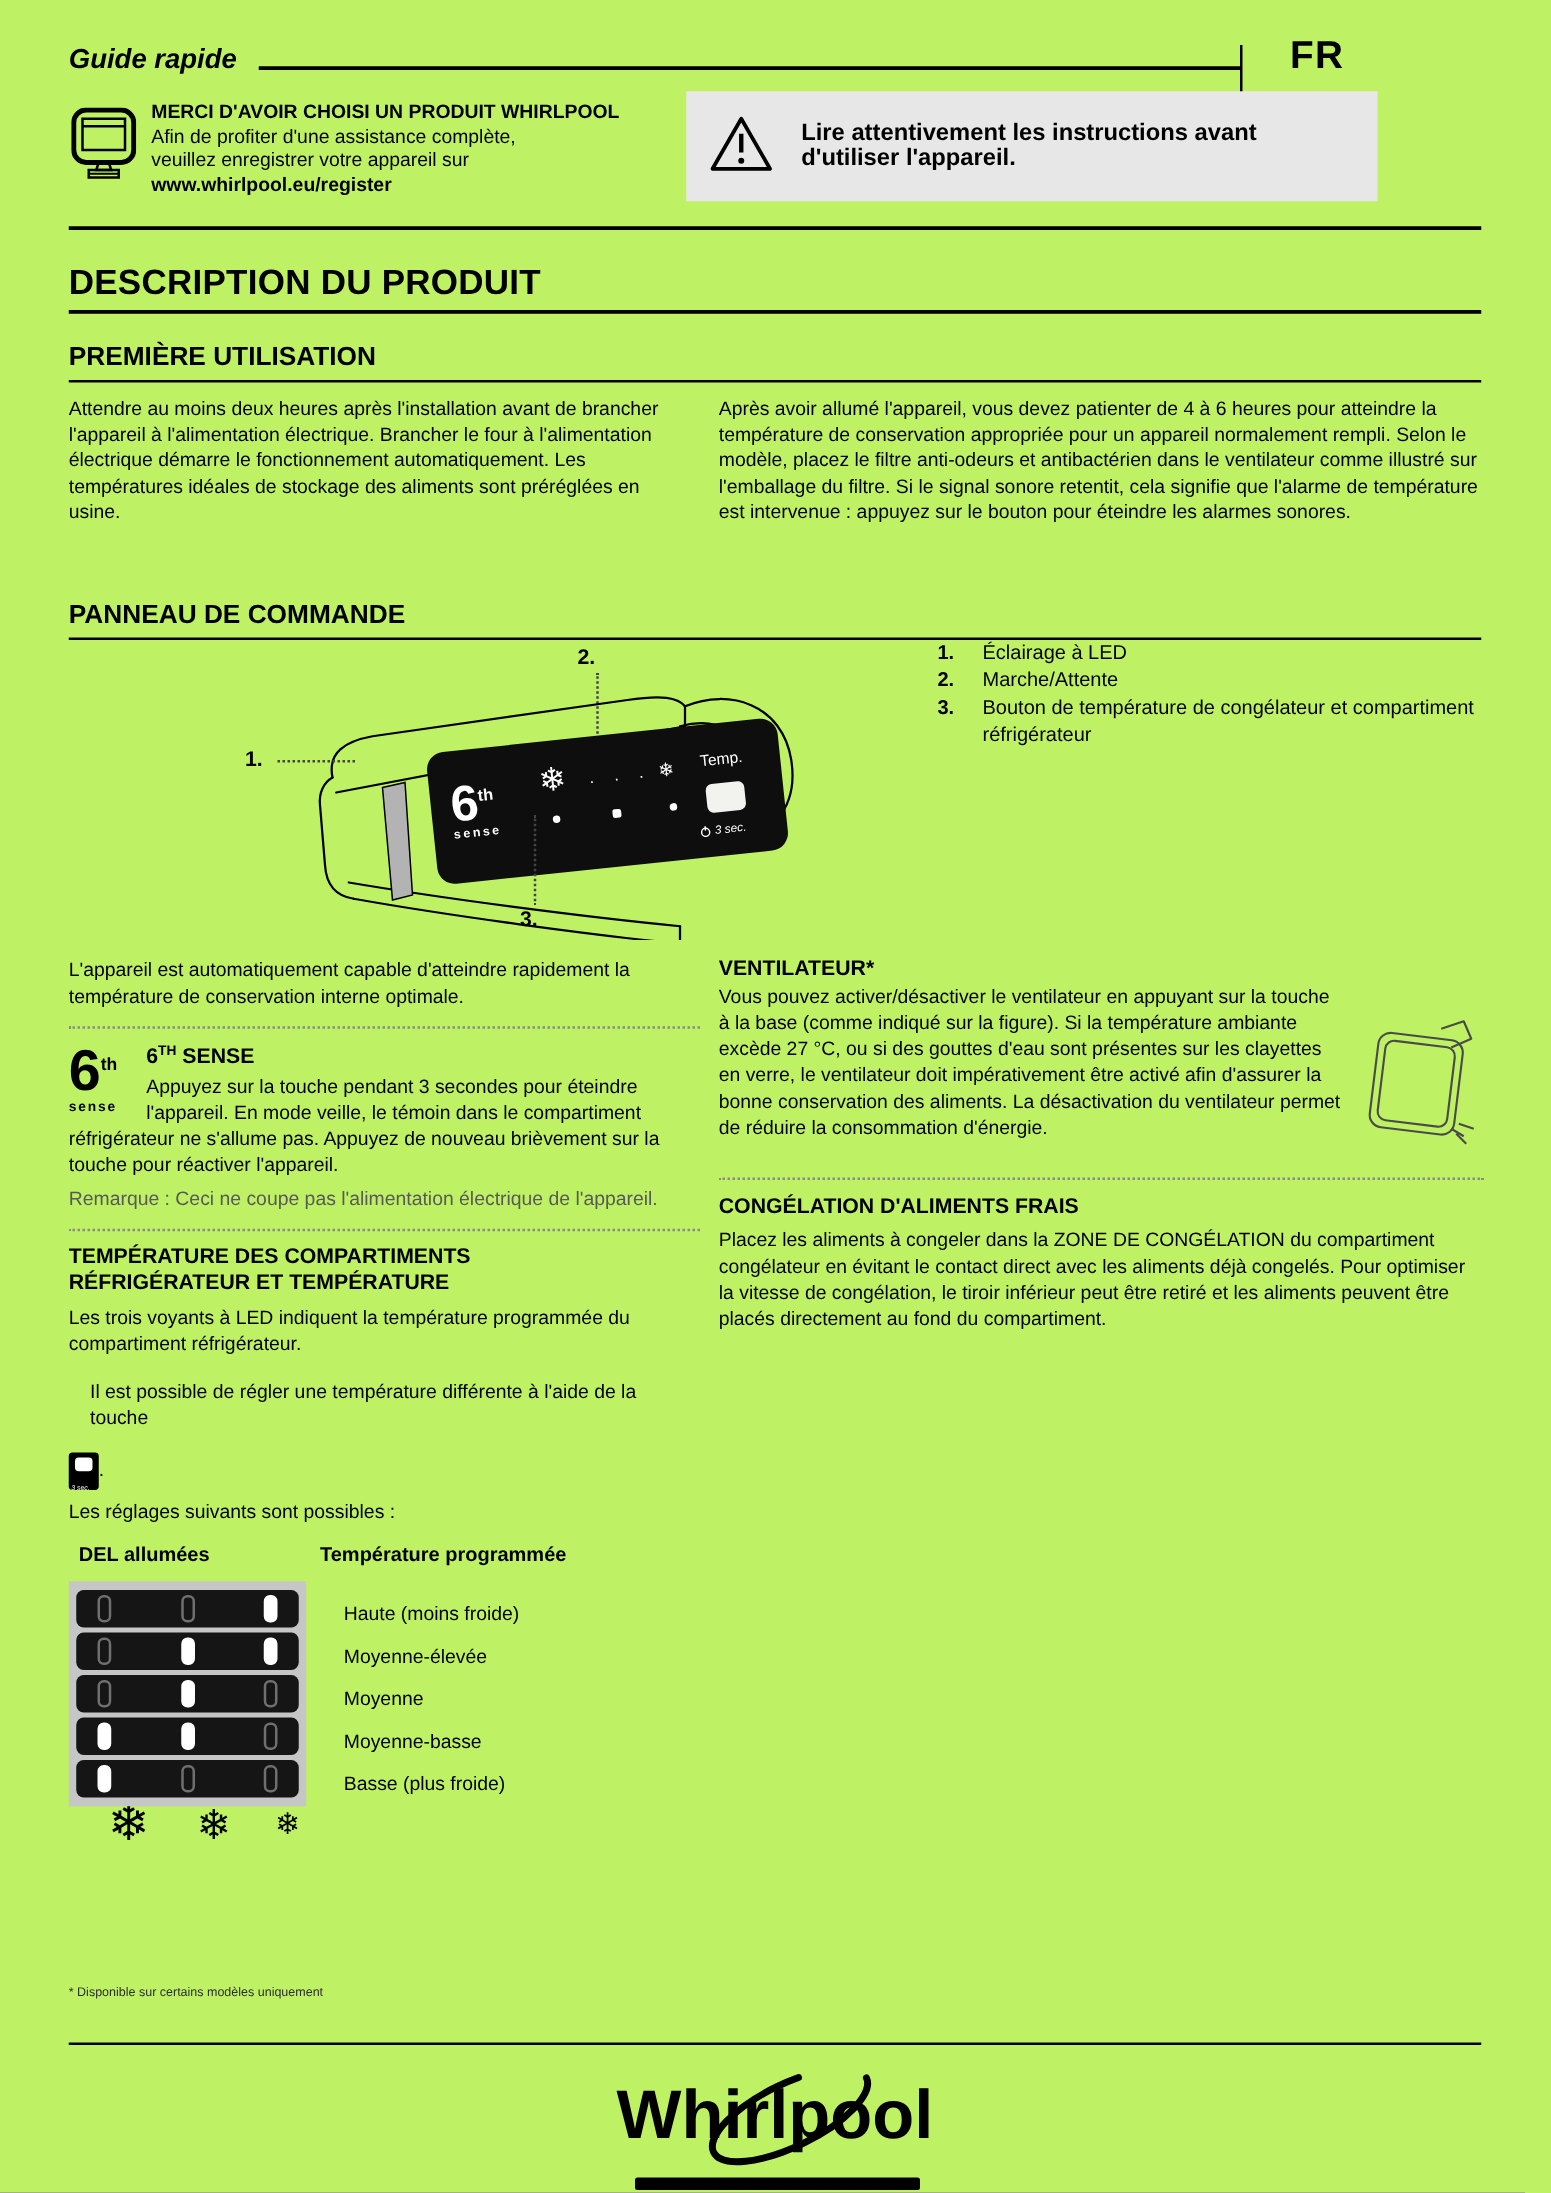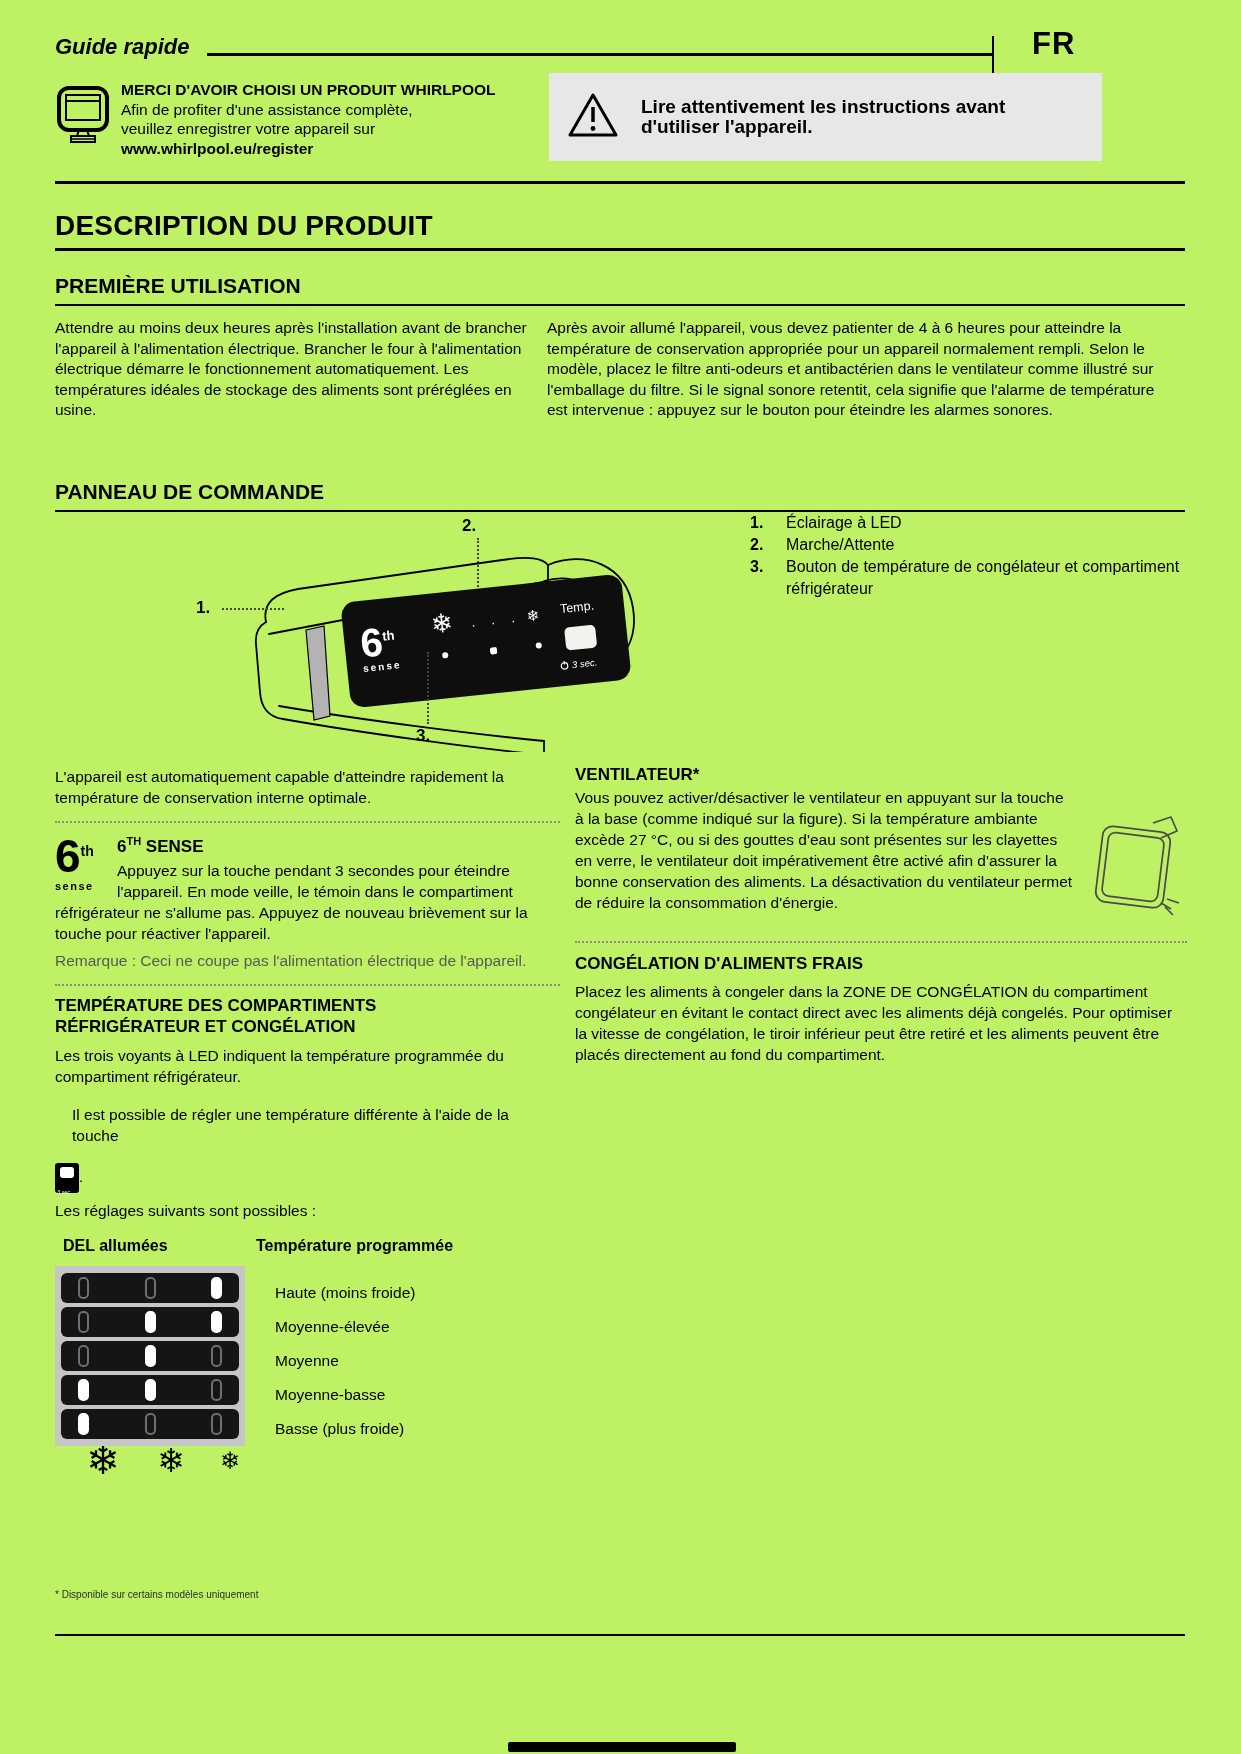--- a/index.html
+++ b/index.html
@@ -28,21 +28,21 @@
   .rule-thick{left:55px;width:1130px;height:3px;background:#000;}
   .main-title{left:55px;top:210px;font-size:28px;font-weight:800;letter-spacing:.2px;}
 
   
   .sec-title{left:55px;font-size:21px;font-weight:800;}
   .rule-thin{left:55px;width:1130px;height:2px;background:#000;}
 
   
   .col-text{font-size:15.5px;line-height:20.5px;}
   .fu-left{left:55px;top:318px;width:492px;}
-  .fu-right{left:547px;top:318px;width:612px;}
+  .fu-right{left:575px;top:318px;width:612px;}
 
   
   .callout{font-size:17px;font-weight:bold;}
   .dot-v{border-left:2px dotted #444;width:0;}
   .dot-h{border-top:2px dotted #444;height:0;}
   .panel{left:345px;top:588px;width:282px;height:106px;background:#0e0e0e;border-radius:14px;
          transform:rotate(-6deg);color:#fff;}
   .panel .p-abs{position:absolute;}
   .p-six{left:16px;top:20px;font-size:40px;font-weight:bold;line-height:36px;}
   .p-six sup{font-size:13px;font-weight:bold;}
@@ -229,21 +229,21 @@
       <div class="sub-title" style="padding-top:4px"><span>6</span><sup style="font-size:11px">TH</sup><span> SENSE</span></div>
       <p style="margin:3px 0 0 0">Appuyez sur la touche pendant 3 secondes pour éteindre l'appareil. En mode veille, le témoin dans le compartiment réfrigérateur ne s'allume pas. Appuyez de nouveau brièvement sur la touche pour réactiver l'appareil.</p>
       <div style="clear:both"></div>
       <p class="note" style="margin:6px 0 0 0">Remarque : Ceci ne coupe pas l'alimentation électrique de l'appareil.</p>
     </div>
 
     <div class="dotsep"></div>
 
     <div style="margin-top:9px">
       <div class="sub-title">TEMPÉRATURE DES COMPARTIMENTS</div>
-      <div class="sub-title">RÉFRIGÉRATEUR ET CONGÉLATION</div>
+      <div class="sub-title">RÉFRIGÉRATEUR ET TEMPÉRATURE</div>
       <p style="margin:8px 0 0 0">Les trois voyants à LED indiquent la température programmée du compartiment réfrigérateur.</p>
       <p style="margin:17px">Il est possible de régler une température différente à l'aide de la touche</p>
       <div>
         <span class="touch-icon">
           <span class="tb"></span><span class="ts">3 sec.</span>
         </span><span>.</span>
       </div>
       <p style="margin:7px 0 0 0">Les réglages suivants sont possibles :</p>
 
       <div class="tbl-headers">
@@ -312,15 +312,21 @@
       <p style="margin:2px 0 0 0">Vous pouvez activer/désactiver le ventilateur en appuyant sur la touche à la base (comme indiqué sur la figure). Si la température ambiante excède 27 °C, ou si des gouttes d'eau sont présentes sur les clayettes en verre, le ventilateur doit impérativement être activé afin d'assurer la bonne conservation des aliments. La désactivation du ventilateur permet de réduire la consommation d'énergie.</p>
       <div style="clear:both"></div>
     </div>
     <div class="dotsep"></div>
     <div class="sub-title" style="margin-top:10px">CONGÉLATION D'ALIMENTS FRAIS</div>
     <p style="margin:7px 0 0 0">Placez les aliments à congeler dans la ZONE DE CONGÉLATION du compartiment congélateur en évitant le contact direct avec les aliments déjà congelés. Pour optimiser la vitesse de congélation, le tiroir inférieur peut être retiré et les aliments peuvent être placés directement au fond du compartiment.</p>
   </div>
 
   <div class="abs footnote">* Disponible sur certains modèles uniquement</div>
   <div class="abs foot-rule"></div>
+  <div class="abs brand">
+    <svg width="320" height="96" viewBox="0 0 320 96">
+      <ellipse cx="172" cy="46" rx="68" ry="25" transform="rotate(-26 172 46)" fill="none" stroke="#000" stroke-width="5.5" stroke-dasharray="250 80" stroke-linecap="round"></ellipse>
+      <text x="160" y="64" text-anchor="middle" font-family="Liberation Sans, sans-serif" font-weight="bold" font-size="55">Whirlpool</text>
+    </svg>
+  </div>
   <div class="abs bottom-bar"></div>
 
 </div>
 
 </body></html>

